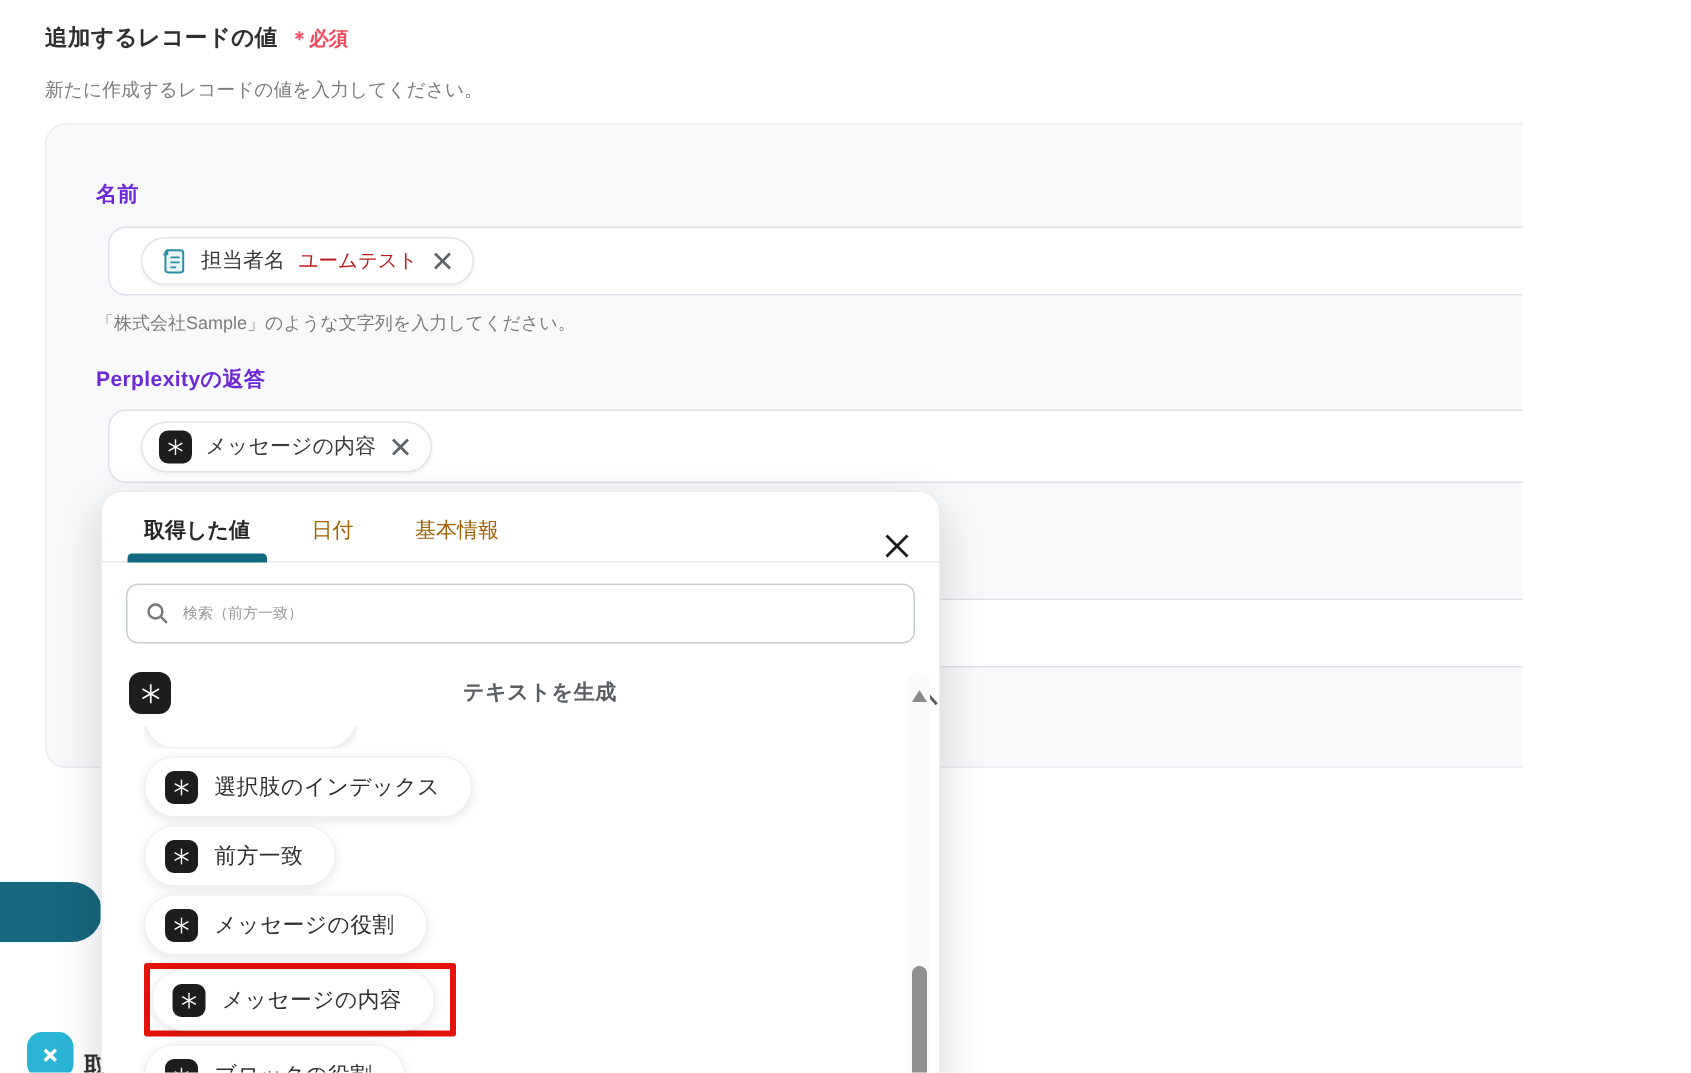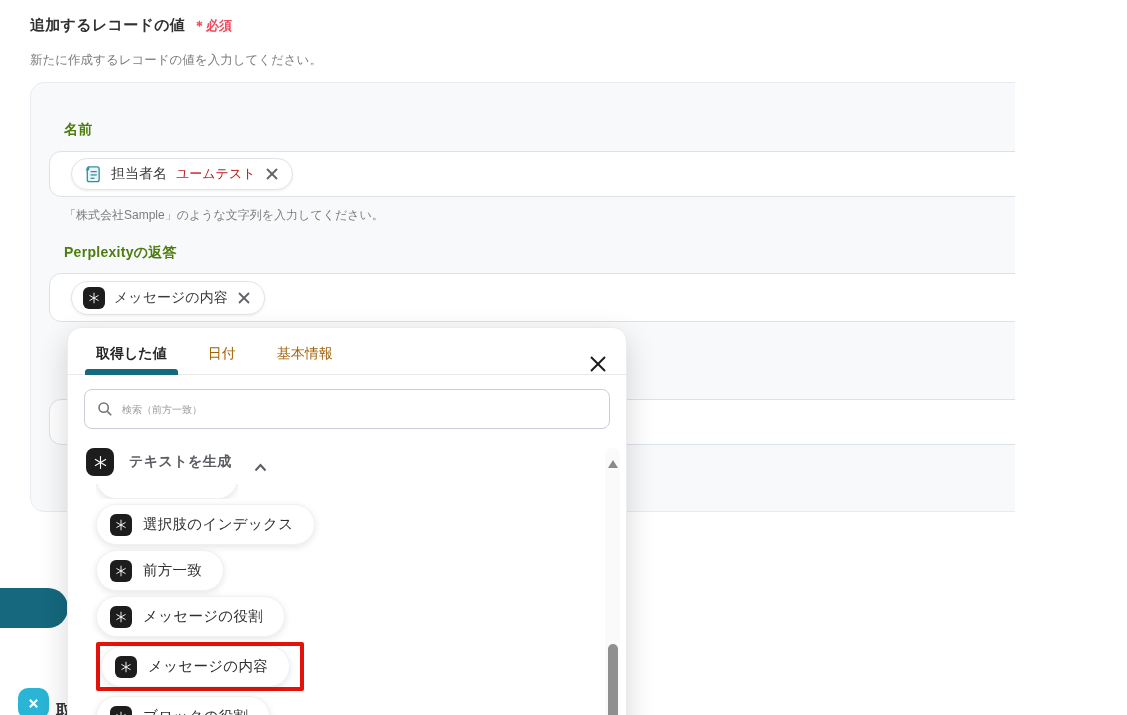--- a/index.html
+++ b/index.html
@@ -7,22 +7,22 @@
   .viewport { position:absolute; top:0; left:0; width:1015px; height:715px; overflow:hidden; background:#fff; }
 
   
   .page-title-row { position:absolute; left:30px; top:16px; display:flex; align-items:center; gap:8px; }
   .page-title { font-size:15px; font-weight:700; color:#303030; letter-spacing:.02em; }
   .required-badge { font-size:13px; font-weight:700; color:#f2495c; }
   .page-subtitle { position:absolute; left:30px; top:52px; font-size:12.5px; color:#7c7c7c; }
 
   
   .card { position:absolute; left:30px; top:82px; width:1067px; height:430px; background:#f8f9fa; border:1px solid #e9ebf0; border-radius:14px; }
-  .field-label { position:absolute; left:33px; font-size:14px; font-weight:700; color:#4d7c0f; letter-spacing:.02em; }
-  .field-input { position:absolute; left:18px; width:997px; background:#fff; border:1px solid #dde1ea; border-radius:12px; display:flex; align-items:center; padding-left:21px; }
+  .field-label { position:absolute; left:33px; font-size:14px; font-weight:700; color:#6d28d9; letter-spacing:.02em; }
+  .field-input { position:absolute; left:41px; width:997px; background:#fff; border:1px solid #dde1ea; border-radius:12px; display:flex; align-items:center; padding-left:21px; }
   .helper-text { position:absolute; left:33px; font-size:12px; color:#7c7c7c; }
 
   
   .value-chip { display:inline-flex; align-items:center; gap:9px; background:#fff; border:1px solid #e4e4e8; border-radius:18px; padding:5px 13px 5px 11px; box-shadow:0 1px 3px rgba(0,0,0,.07); cursor:default; }
   .value-chip .chip-title { font-size:14px; color:#3a3a3a; }
   .value-chip .chip-sub { font-size:13px; color:#b91c1c; }
   .x-icon { width:14px; height:14px; display:inline-block; cursor:pointer; }
   .x-icon svg { width:100%; height:100%; stroke:#5f6368; stroke-width:1.8; }
 
   .px-icon { display:inline-flex; align-items:center; justify-content:center; background:#1d1d1d; border-radius:6px; }
@@ -40,21 +40,21 @@
   .tab.active::after { content:""; position:absolute; left:0; right:0; bottom:-1px; height:6px; background:#136a80; border-radius:3px 3px 0 0; }
   .tab + .tab { margin-left:19px; }
   .panel-close { margin-left:auto; width:20px; height:20px; cursor:pointer; margin-top:1px; }
   .panel-close svg { width:100%; height:100%; stroke:#1c1c1c; stroke-width:1.9; }
 
   .search-box { margin:14px 16px 10px 16px; height:40px; border:1px solid #c9ced6; border-radius:8px; display:flex; align-items:center; gap:9px; padding:0 12px; background:#fff; }
   .search-box svg { width:16px; height:16px; stroke:#767676; stroke-width:1.8; fill:none; flex:0 0 auto; }
   .search-box input { border:none; outline:none; flex:1; font-size:10px; color:#8b5cf6; font-family:inherit; background:transparent; }
   .search-box input::placeholder { color:#98999b; }
 
-  .section-row { display:flex; align-items:center; gap:15px; padding:9px 0 8px 18px; }
+  .section-row { display:flex; align-items:center; gap:15px; padding:9px 0 8px 18px;justify-content:space-between; }
   .section-label { font-size:14px; font-weight:600; color:#5a5e63; letter-spacing:.03em; }
   .chevron-up { width:13px; height:9px; margin-left:7px; cursor:pointer; }
   .chevron-up svg { width:100%; height:100%; stroke:#5a5e63; stroke-width:2; fill:none; }
 
   .options-list { display:flex; flex-direction:column; align-items:flex-start; gap:5px; padding-left:28px; }
   .option-chip { display:inline-flex; align-items:center; gap:11px; height:41px; background:#fff; border:1px solid #f1f1f1; border-radius:21px; padding:0 21px 0 13px; box-shadow:0 2px 7px rgba(0,0,0,.10); cursor:pointer; }
   .option-chip .opt-label { font-size:14.5px; font-weight:500; color:#2e2e2e; letter-spacing:.02em; white-space:nowrap; }
   .partial-chip-clip { position:relative; height:15px; width:142px; overflow:hidden; }
   .partial-chip-clip .option-chip { position:absolute; bottom:0; left:0; width:142px; }
   .annotation-box { border:4px solid #e3120b; border-radius:2px; padding:0 10px 0 1px; }

